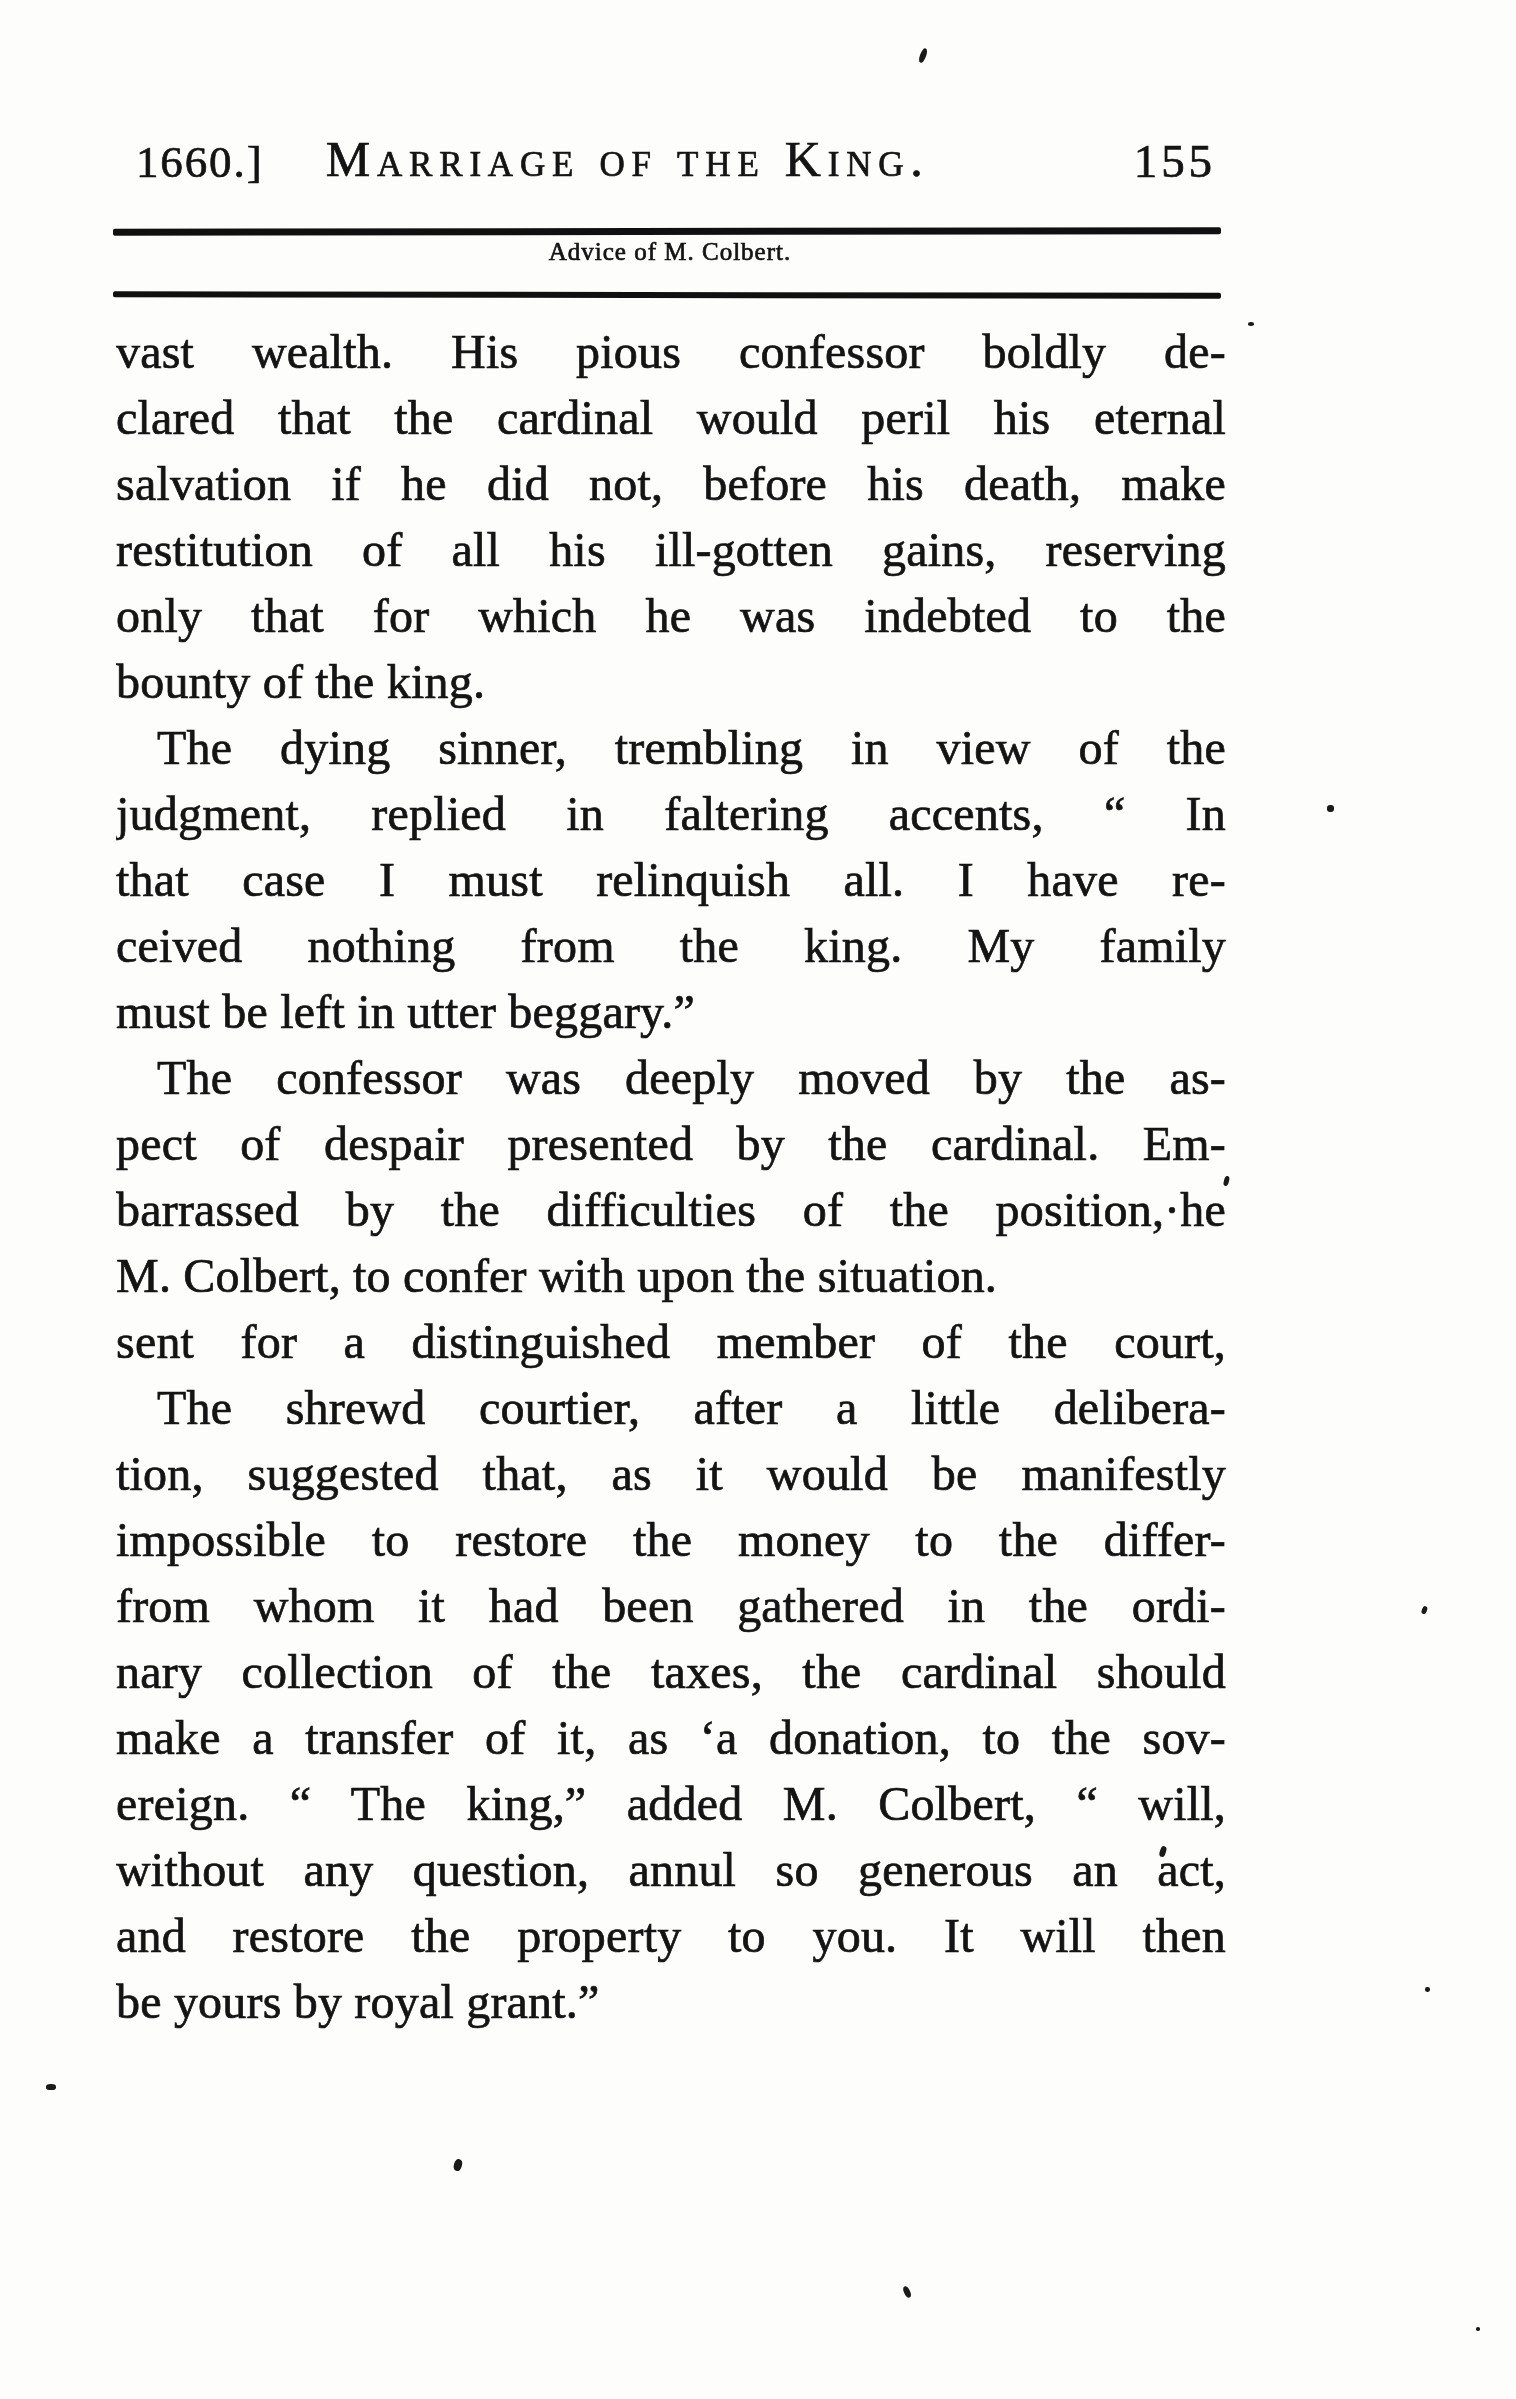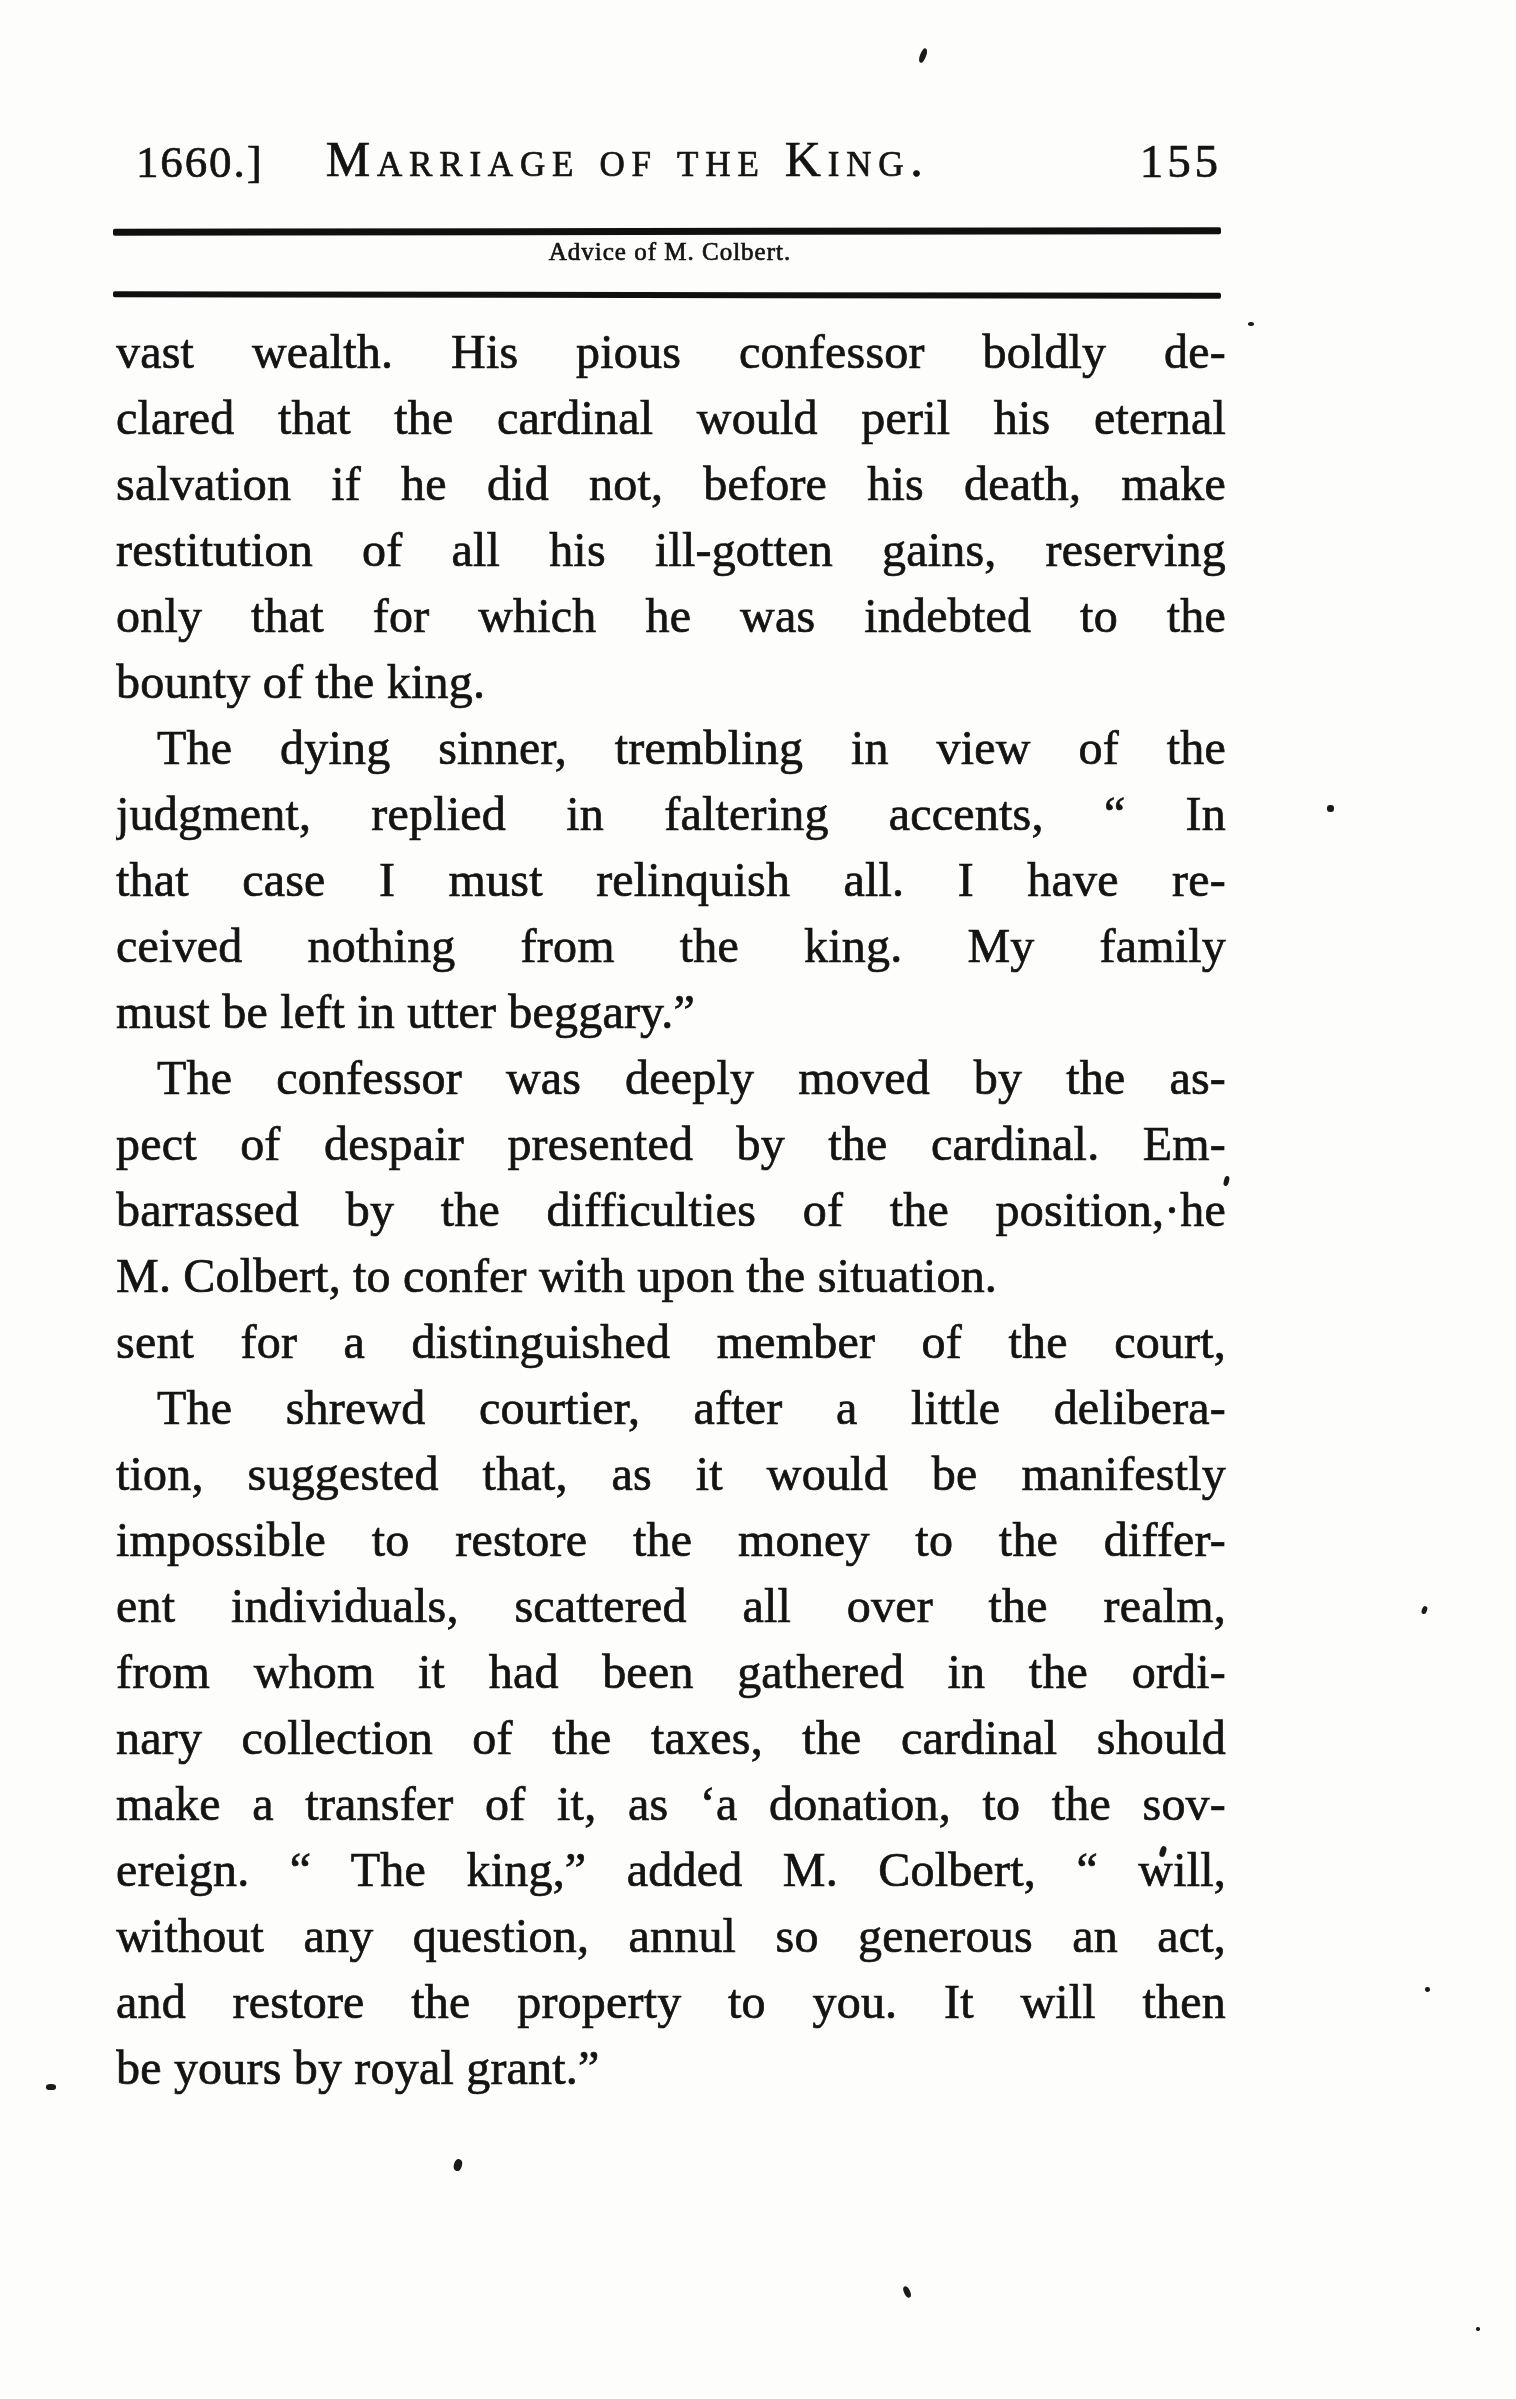--- a/index.html
+++ b/index.html
@@ -24,21 +24,21 @@
     position: absolute; left: 1.9px; bottom: 1.9px;
     font-size: 45px; letter-spacing: 1.9px; margin-left: 18px;
   }
   .head-title {
     position: absolute; left: 50%; bottom: 1.9px;
     transform: translateX(-57%);
     font-size: 50px; font-variant: small-caps;
     letter-spacing: 6.8px; white-space: nowrap;
   }
   .head-page {
-    position: absolute; right: 2px; bottom: 1.9px;
+    position: absolute; right: 8px; bottom: 1.9px;
     font-size: 47px; letter-spacing: 3.9px;
   }
 
   
   .rule {
     position: absolute; left: 113px; width: 1108px;
     background: #101010; border-radius: 1.9px;
   }
   .rule-top { top: 228px; height: 6.8px; transform: rotate(-0.08deg); }
   .rule-bottom { top: 292px; height: 5.8px; transform: rotate(0.08deg); }
@@ -96,21 +96,20 @@
       <div class="line">ceived nothing from the king.  My family</div>
       <div class="line last">must be left in utter beggary.”</div>
       <div class="line indent">The confessor was deeply moved by the as-</div>
       <div class="line">pect of despair presented by the cardinal.  Em-</div>
       <div class="line">barrassed by the difficulties of the position,·he</div>
       <div class="line last">M. Colbert, to confer with upon the situation.</div>
       <div class="line">sent for a distinguished member of the court,</div>
       <div class="line indent">The shrewd courtier, after a little delibera-</div>
       <div class="line">tion, suggested that, as it would be manifestly</div>
       <div class="line">impossible to restore the money to the differ-</div>
-      <div class="line">ent individuals, scattered all over the realm,</div>
       <div class="line">from whom it had been gathered in the ordi-</div>
       <div class="line">nary collection of the taxes, the cardinal should</div>
       <div class="line">make a transfer of it, as ‘a donation, to the sov-</div>
       <div class="line">ereign.   “ The king,” added M. Colbert, “ will,</div>
       <div class="line">without any question, annul so generous an act,</div>
       <div class="line">and restore the property to you.  It will then</div>
       <div class="line last">be yours by royal grant.”</div>
     </div>
 
   <div class="speck" style="left:920px; top:48px; width:5.8px; height:15.4px; transform:rotate(20deg);"></div>

